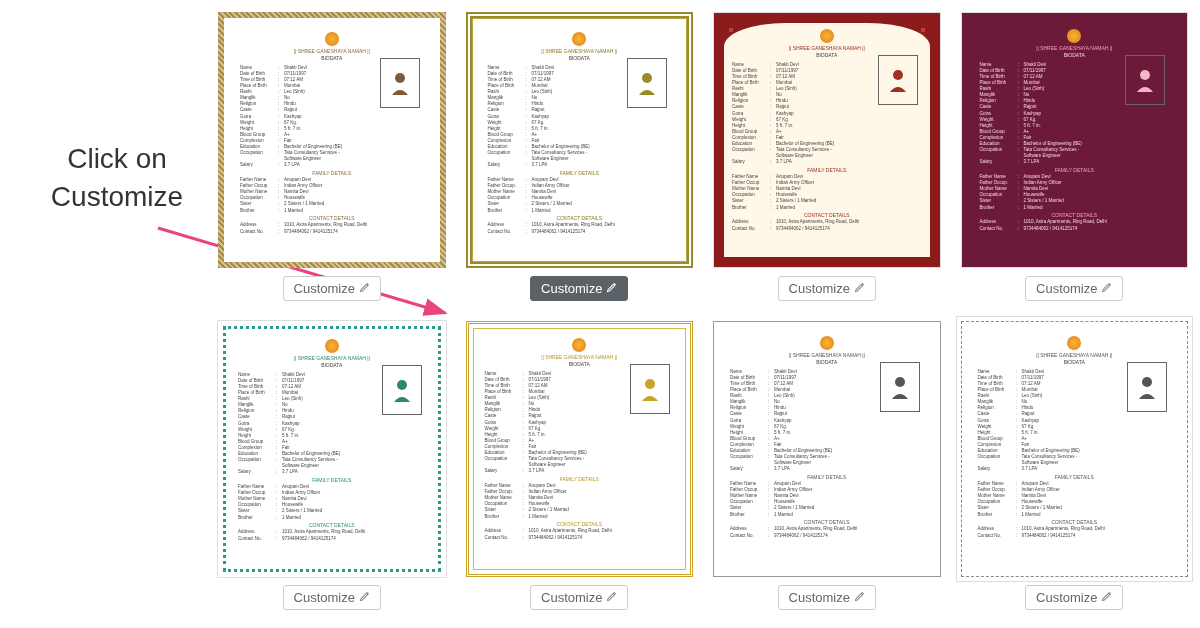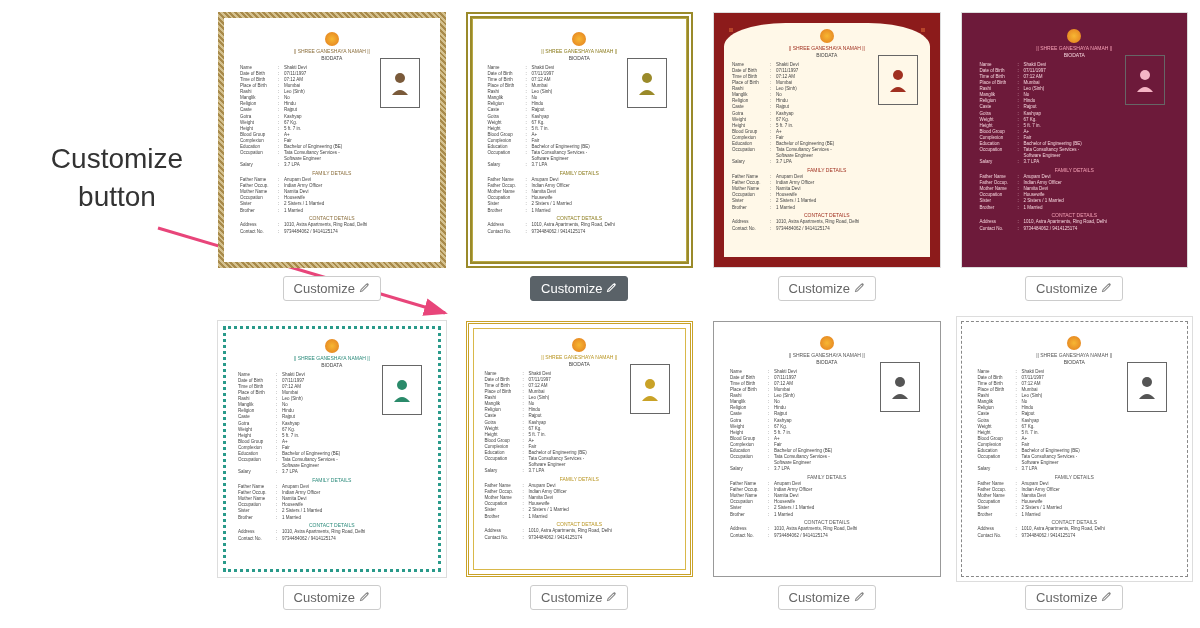--- a/index.html
+++ b/index.html
@@ -117,22 +117,22 @@
   .accent-redh .section-h,  .accent-redh .doc-header span { color:#a03020; }
   .accent-pink .section-h,  .accent-pink .doc-header span { color:#f5a0b5; }
   .accent-teal .section-h,  .accent-teal .doc-header span { color:#2a8a7a; }
   .accent-gold .section-h,  .accent-gold .doc-header span { color:#b8941f; }
   .accent-grey .section-h,  .accent-grey .doc-header span { color:#555; }
 </style>
 </head>
 <body>
 
 <div class="annotation">
+  <div>Click on</div>
   <div>Customize</div>
-  <div>button</div>
 </div>
 
 <svg class="arrow-svg" width="320" height="120">
   <defs>
       <marker id="ah" markerWidth="10" markerHeight="10" refX="7" refY="3" orient="auto">
     <path d="M0,0 L8,3 L0,6 Z" fill="#e8457a"></path>
       </marker>
     </defs>
   <line x1="8" y1="8" x2="295" y2="93" stroke="#e8457a" stroke-width="3" marker-end="url(#ah)"></line>
 </svg>

